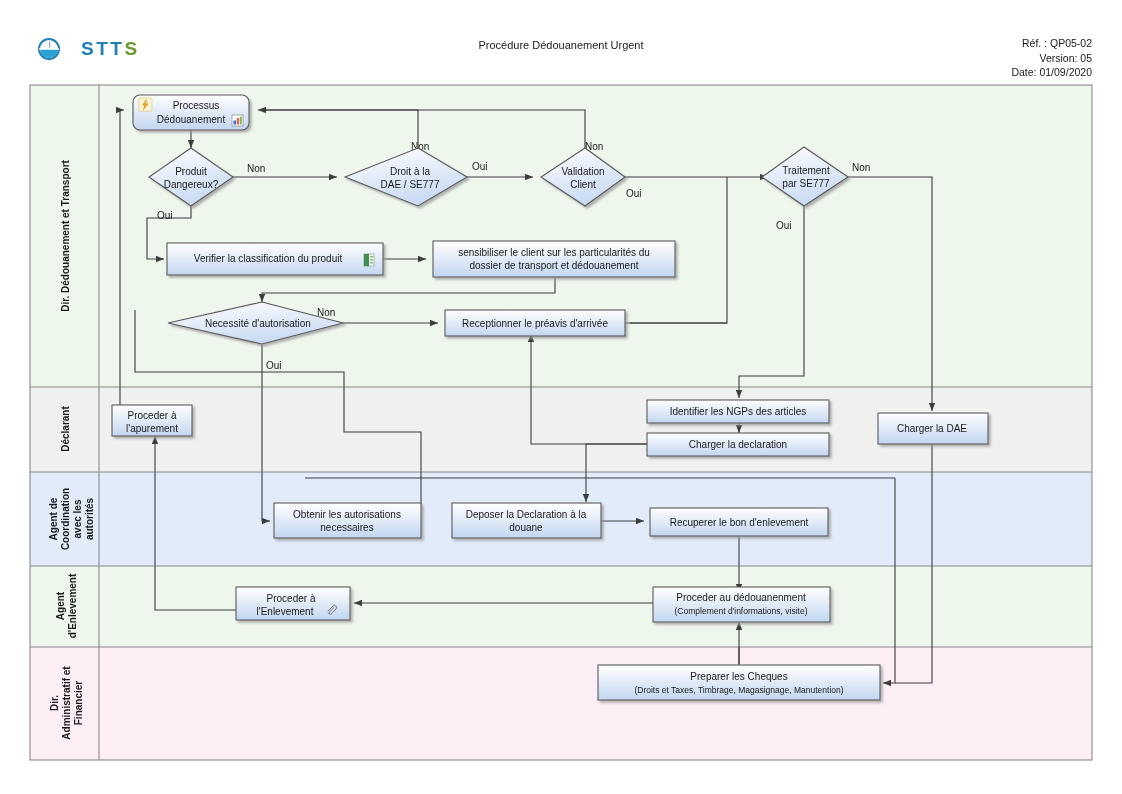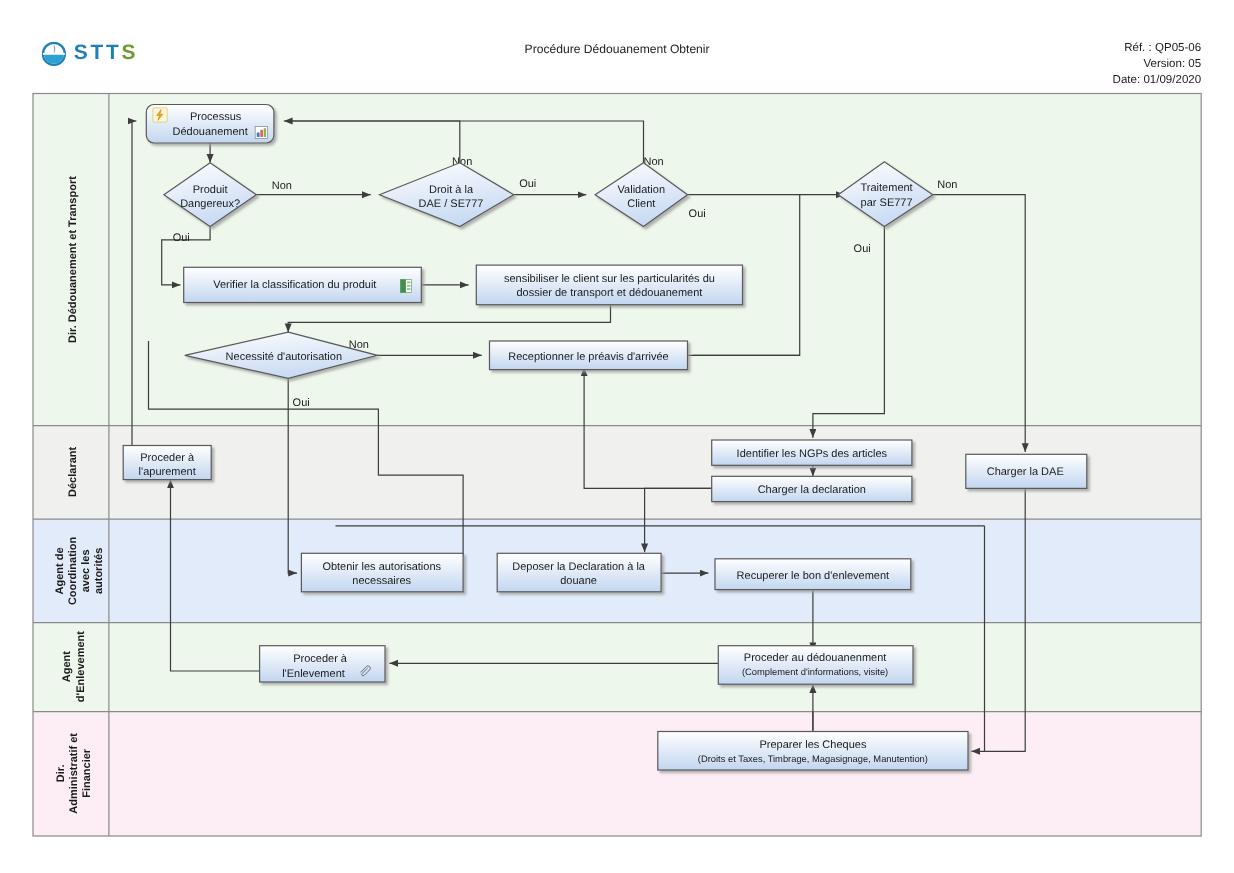--- a/index.html
+++ b/index.html
@@ -1,21 +1,21 @@
 <!DOCTYPE html>
 <html><head>
 <meta charset="utf-8">
 <style>
   html,body{margin:0;padding:0;background:#ffffff;}
   body{width:1122px;height:794px;font-family:"Liberation Sans",sans-serif;color:#1a1a1a;overflow:hidden;}
   #page{position:relative;width:1122px;height:794px;}
 
   
   .hdr{position:absolute;left:0;top:0;width:1122px;height:84px;}
-  .logo{position:absolute;left:38px;top:38px;display:flex;align-items:center;gap:7px;}
+  .logo{position:absolute;left:38px;top:38px;display:flex;align-items:center;gap:21px;}
   .logo-mark{width:22px;height:22px;}
   .logo-text{font-size:19px;font-weight:bold;letter-spacing:2.5px;}
   .logo-text .b{color:#1f7fb8;}
   .logo-text .g{color:#6d9a2e;}
   .doc-title{position:absolute;left:0;top:39px;width:1122px;text-align:center;font-size:11px;color:#222;}
   .meta{position:absolute;right:30px;top:36px;text-align:right;font-size:10.5px;line-height:14.5px;color:#1a1a1a;}
 
   
   #diagram{position:absolute;left:0;top:0;width:1122px;height:794px;}
   svg{display:block;}
@@ -36,23 +36,23 @@
     <div class="logo">
       <svg class="logo-mark" viewBox="0 0 44 44">
         <circle cx="22" cy="22" r="20" fill="none" stroke="#1f7fb8" stroke-width="4"></circle>
         <path d="M22 4 A18 18 0 0 1 22 22 L22 4 Z" fill="#8fa6b5"></path>
         <path d="M22 22 L40 22 A18 18 0 0 1 22 40 Z" fill="#8fa6b5"></path>
         <path d="M4 22 A18 18 0 0 0 40 22 Z" fill="#2aa3d4"></path>
         <path d="M2 22 h40" stroke="#ffffff" stroke-width="3" fill="none"></path>
       </svg>
       <div class="logo-text"><span class="b">STT</span><span class="g">S</span></div>
     </div>
-    <div class="doc-title">Procédure Dédouanement Obtenir</div>
+    <div class="doc-title">Procédure Dédouanement Urgent</div>
     <div class="meta">
-      <div>Réf. : QP05-06</div>
+      <div>Réf. : QP05-02</div>
       <div>Version: 05</div>
       <div>Date: 01/09/2020</div>
     </div>
   </div>
 
   <div id="diagram">
   <svg width="1122" height="794" viewBox="0 0 1122 794" xmlns="http://www.w3.org/2000/svg">
     <defs>
       <linearGradient id="gProc" x1="0" y1="0" x2="0" y2="1">
         <stop offset="0%" stop-color="#ffffff"></stop>

